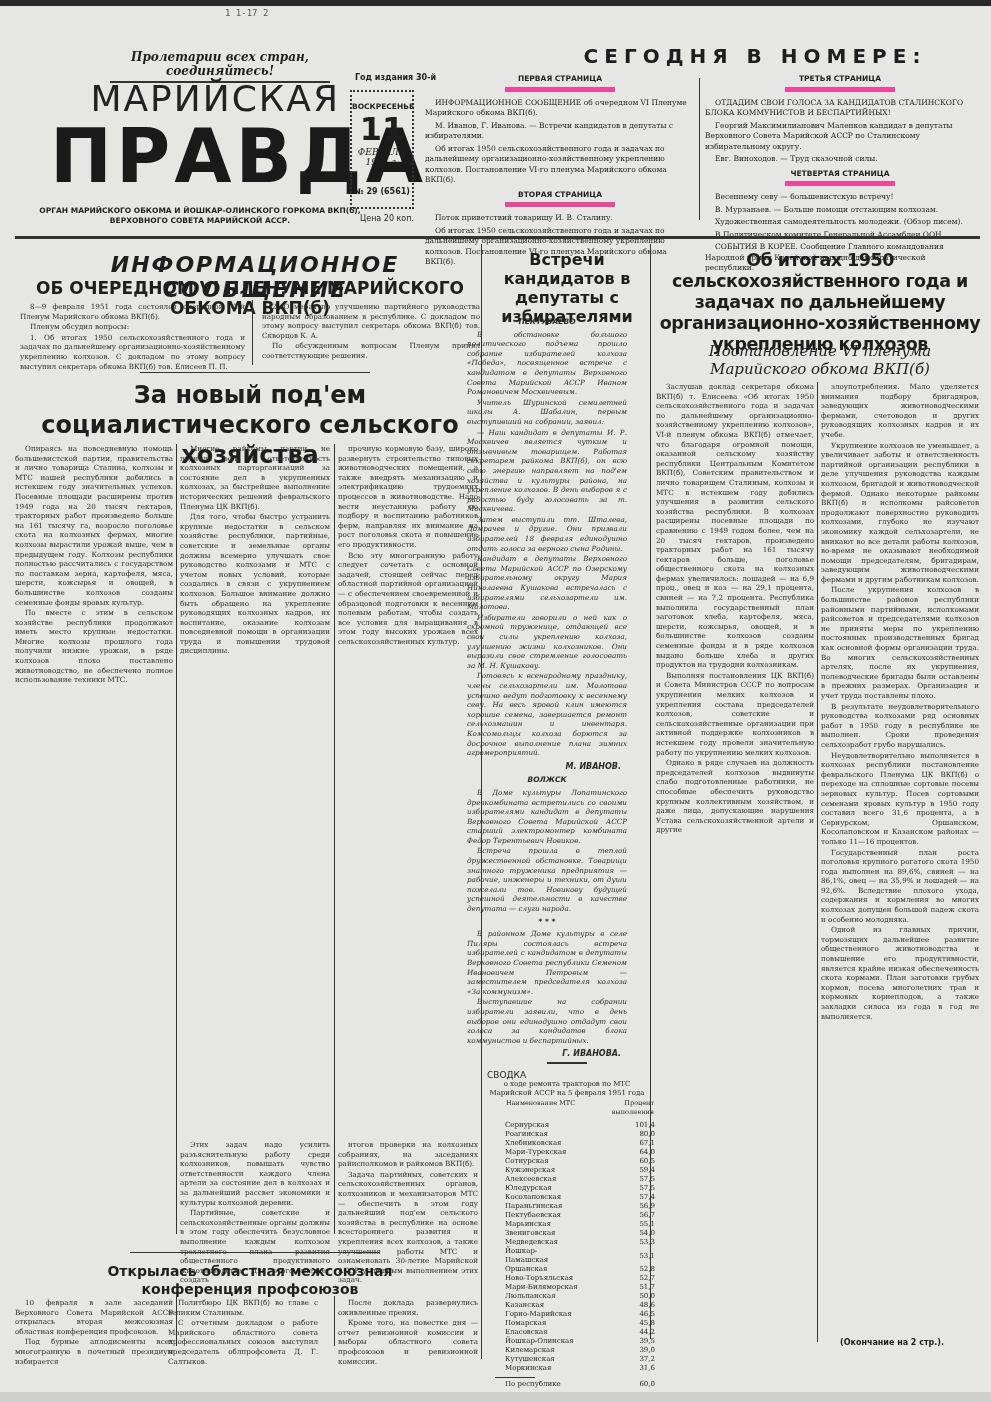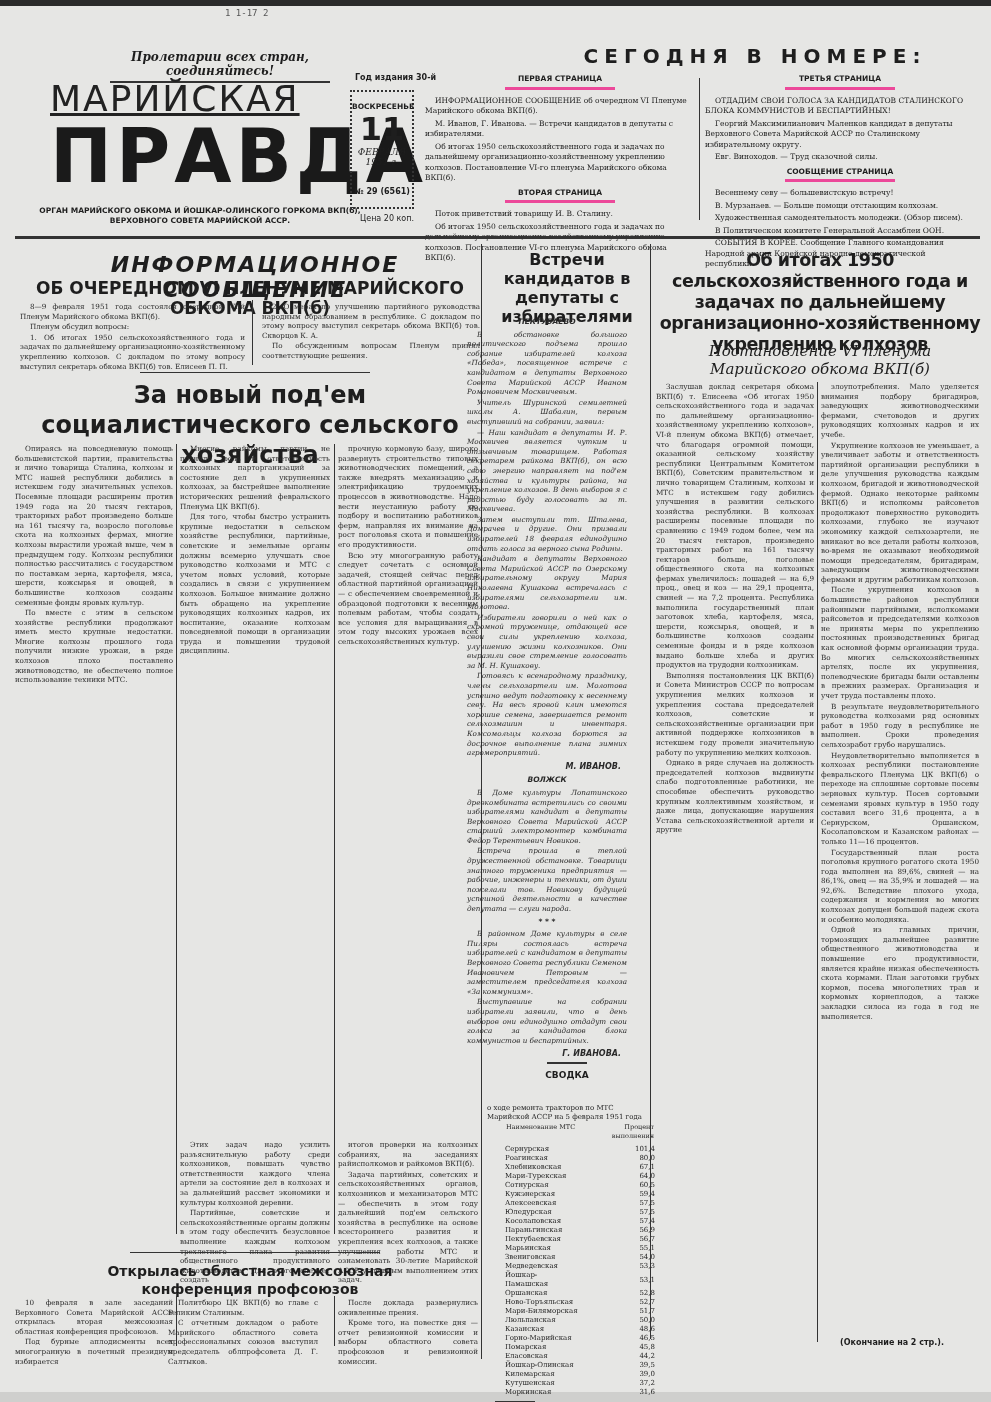--- a/index.html
+++ b/index.html
@@ -3,48 +3,48 @@
 <meta charset="utf-8">
 <style>
   html,body{margin:0;padding:0;}
   body{width:991px;height:1402px;background:#e6e6e4;overflow:hidden;position:relative;
        font-family:"DejaVu Serif",serif;color:#1e1e1e;}
   .abs{position:absolute;}
   .topbar{left:0;top:0;width:991px;height:6px;background:#2a2a2a;}
   .botbar{left:0;top:1392px;width:991px;height:10px;background:#cfcfcd;}
   .ref{top:8px;left:225px;font-size:9px;color:#555;font-family:"DejaVu Sans Mono",monospace;}
   .slogan{left:110px;top:50px;width:220px;text-align:center;font-style:italic;font-weight:bold;font-size:12px;border-bottom:2px solid #333;padding-bottom:3px;}
-  .mast1{left:50px;top:78px;width:290px;text-align:left;font-family:"DejaVu Sans",sans-serif;font-size:36px;letter-spacing:2px;color:#222;text-decoration:underline;}
+  .mast1{left:50px;top:78px;width:290px;text-align:right;font-family:"DejaVu Sans",sans-serif;font-size:36px;letter-spacing:2px;color:#222;}
   .mast2{left:50px;top:118px;width:290px;text-align:center;font-family:"DejaVu Sans",sans-serif;font-weight:bold;font-size:74px;line-height:76px;letter-spacing:4px;color:#1a1a1a;}
   .organ{left:30px;top:206px;width:340px;text-align:center;font-family:"DejaVu Sans",sans-serif;font-size:7.5px;font-weight:bold;line-height:10px;}
   .datebox{left:350px;top:90px;width:60px;height:115px;border-left:2px dotted #333;border-right:2px dotted #333;border-top:2px dotted #333;border-bottom:2px dotted #333;text-align:center;font-family:"DejaVu Sans",sans-serif;}
   .year{left:355px;top:73px;font-size:8px;font-weight:bold;font-family:"DejaVu Sans",sans-serif;}
   .price{left:360px;top:214px;font-size:8px;font-family:"DejaVu Sans",sans-serif;}
   .day{font-size:7.5px;font-weight:bold;margin-top:10px;}
   .num{font-size:32px;font-weight:bold;line-height:36px;text-align:center;}
   .month{font-size:9px;font-style:italic;font-family:"DejaVu Serif",serif;}
   .issue{font-size:8px;font-weight:bold;margin-top:20px;}
   .today{left:530px;top:44px;width:450px;text-align:center;font-family:"DejaVu Sans",sans-serif;font-size:20px;font-weight:bold;letter-spacing:6px;}
   .tcol{font-size:7.5px;line-height:10.5px;}
-  .tcol .ph{text-align:center;font-family:"DejaVu Sans",sans-serif;font-weight:bold;font-size:7.5px;margin:4px auto 6px;width:110px;border-bottom:3px solid #ec4899;padding-bottom:2px;}
+  .tcol .ph{text-align:center;font-family:"DejaVu Sans",sans-serif;font-weight:bold;font-size:7.5px;margin:4px auto 6px;width:110px;border-bottom:5px solid #ec4899;padding-bottom:2px;}
   .tcol p{margin:0 0 2px;text-indent:10px;}
   .rule{background:#333;}
   .h-info1{left:20px;top:252px;width:470px;text-align:center;font-family:"DejaVu Sans",sans-serif;font-style:italic;font-weight:bold;font-size:22px;letter-spacing:2px;}
   .h-info2{left:10px;top:278px;width:480px;text-align:center;font-family:"DejaVu Sans",sans-serif;font-weight:bold;font-size:17px;}
   .body{font-size:7.2px;line-height:9.6px;text-align:justify;color:#2a2a2a;}
   .body p{margin:0 0 1px;text-indent:10px;}
   .h-za{left:20px;top:380px;width:460px;text-align:center;font-family:"DejaVu Sans",sans-serif;font-weight:bold;font-size:24px;line-height:30px;}
   .h-meet{left:484px;top:250px;width:166px;text-align:center;font-family:"DejaVu Sans",sans-serif;font-weight:bold;font-size:16px;line-height:19px;}
   .sub{text-align:center;font-family:"DejaVu Sans",sans-serif;font-weight:bold;font-size:7.5px;margin:3px 0;}
   .sign{text-align:right;font-family:"DejaVu Sans",sans-serif;font-weight:bold;font-size:8px;margin:4px 6px 4px 0;}
   .h-itog{left:655px;top:250px;width:330px;text-align:center;font-family:"DejaVu Sans",sans-serif;font-weight:bold;font-size:17.5px;line-height:21px;letter-spacing:-0.5px;}
   .h-post{left:660px;top:342px;width:320px;text-align:center;font-style:italic;font-size:15px;line-height:18px;}
   .h-conf{left:100px;top:1262px;width:300px;text-align:center;font-family:"DejaVu Sans",sans-serif;font-weight:bold;font-size:14px;line-height:18px;}
-  .svodka-title{text-align:center;font-family:"DejaVu Sans",sans-serif;font-weight:bold;font-size:9px;margin-top:6px;}
-  .svodka-sub{text-align:left;font-size:7px;line-height:9px;margin-top:24px;}
+  .svodka-title{font-family:"DejaVu Sans",sans-serif;font-weight:normal;font-size:9px;margin-top:6px;}
+  .svodka-sub{text-align:center;font-size:7px;line-height:9px;}
   table.sv{width:150px;margin-left:18px;border-collapse:collapse;font-size:7px;line-height:9px;}
   table.sv th{font-weight:normal;font-size:6.5px;text-align:left;vertical-align:top;padding-bottom:4px;}
   table.sv th.r, table.sv td.r{text-align:right;}
   table.sv td{padding:0;}
   .cont{left:840px;top:1338px;font-family:"DejaVu Sans",sans-serif;font-weight:bold;font-size:8px;}
 </style>
 </head>
 <body>
 
 <div class="abs topbar"></div>
@@ -77,21 +77,21 @@
   <div class="ph">ВТОРАЯ СТРАНИЦА</div>
   <p>Поток приветствий товарищу И. В. Сталину.</p>
   <p>Об итогах 1950 сельскохозяйственного года и задачах по дальнейшему организационно-хозяйственному укреплению колхозов. Постановление VI-го пленума Марийского обкома ВКП(б).</p>
 </div>
 <div class="abs rule" style="left:699px;top:78px;width:1px;height:142px;"></div>
 <div class="abs tcol" style="left:705px;top:70px;width:270px;">
   <div class="ph">ТРЕТЬЯ СТРАНИЦА</div>
   <p>ОТДАДИМ СВОИ ГОЛОСА ЗА КАНДИДАТОВ СТАЛИНСКОГО БЛОКА КОММУНИСТОВ И БЕСПАРТИЙНЫХ!</p>
   <p>Георгий Максимилианович Маленков кандидат в депутаты Верховного Совета Марийской АССР по Сталинскому избирательному округу.</p>
   <p>Евг. Виноходов. — Труд сказочной силы.</p>
-  <div class="ph">СООБЩЕНИЕ СТРАНИЦА</div>
+  <div class="ph">ЧЕТВЕРТАЯ СТРАНИЦА</div>
   <p>Весеннему севу — большевистскую встречу!</p>
   <p>В. Мурзанаев. — Больше помощи отстающим колхозам.</p>
   <p>Художественная самодеятельность молодежи. (Обзор писем).</p>
   <p>В Политическом комитете Генеральной Ассамблеи ООН.</p>
   <p>СОБЫТИЯ В КОРЕЕ. Сообщение Главного командования Народной армии Корейской народно-демократической республики.</p>
 </div>
 
 <div class="abs rule" style="left:15px;top:236px;width:965px;height:3px;"></div>
 
 <div class="abs h-info1">ИНФОРМАЦИОННОЕ СООБЩЕНИЕ</div>

